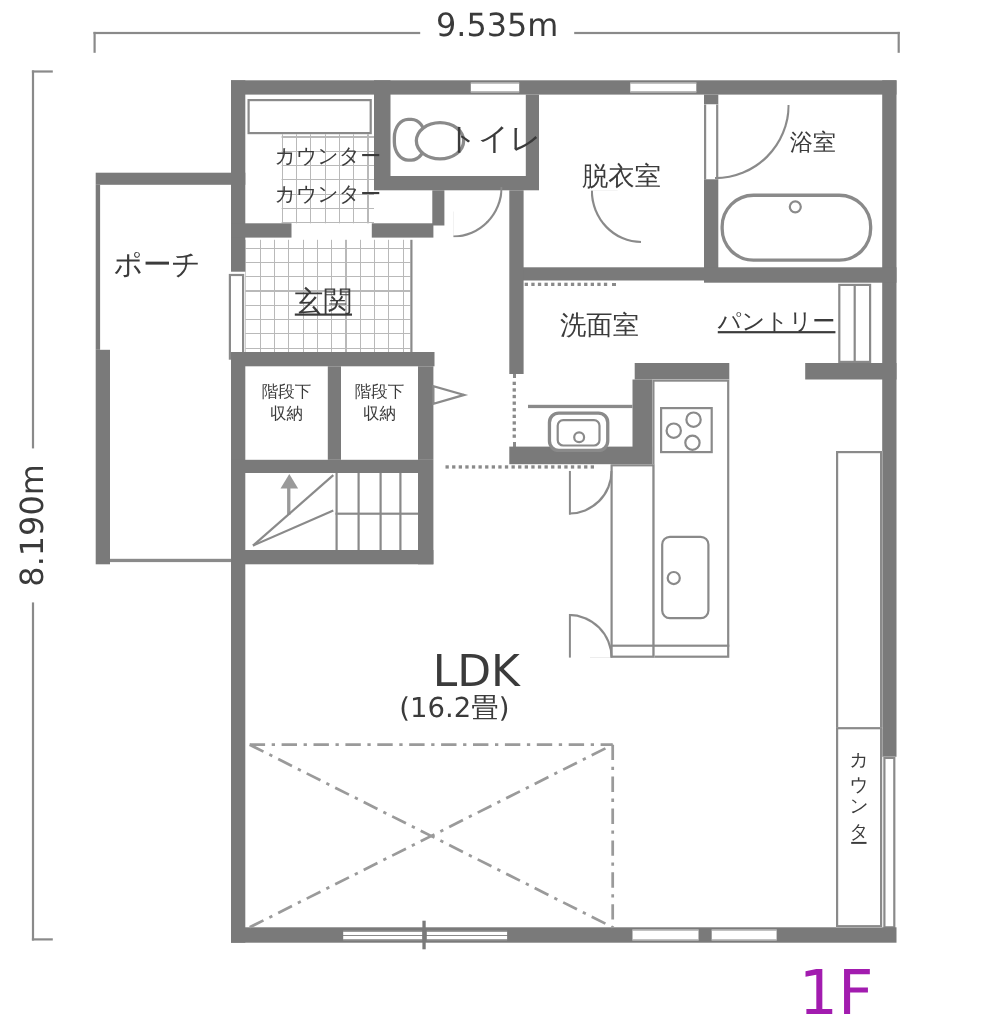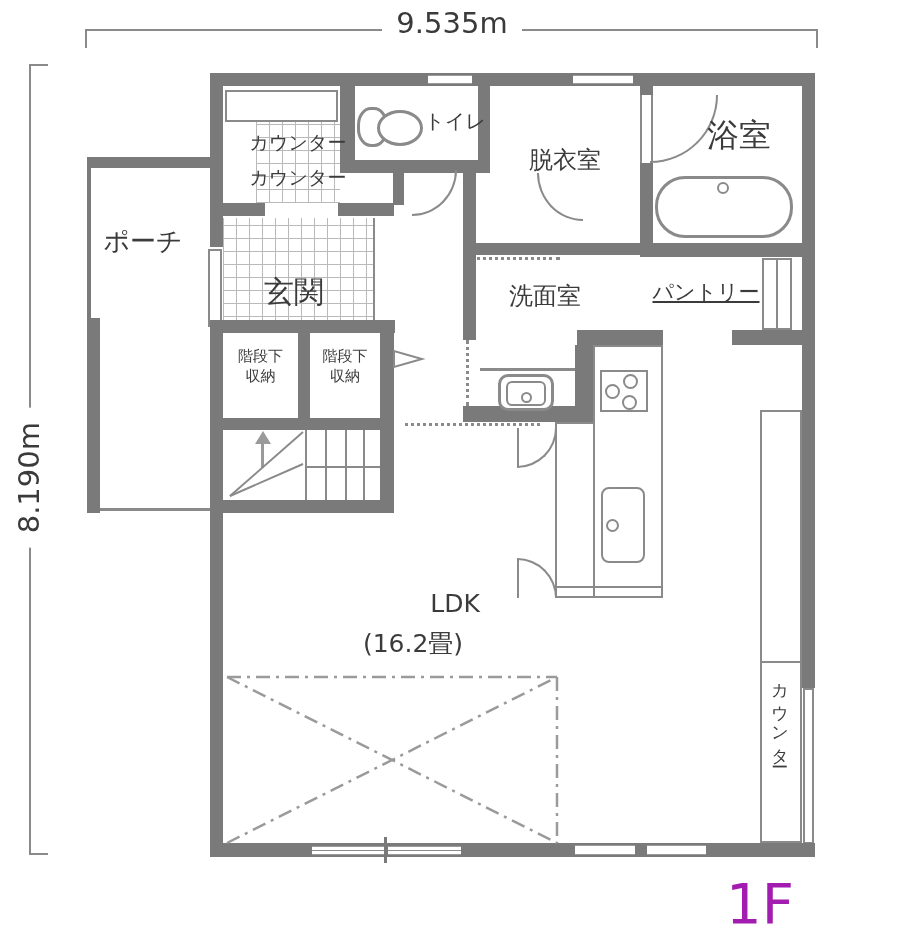--- a/index.html
+++ b/index.html
@@ -146,31 +146,31 @@
     <g stroke="#8a8a8a" stroke-width="2" fill="none">
       <line x1="230" y1="496" x2="303" y2="432"></line>
       <line x1="230" y1="496" x2="303" y2="464"></line>
     </g>
     <polygon points="394,351 394,367 422,359" fill="#fff" stroke="#8a8a8a" stroke-width="2"></polygon>
   </svg>
 
   <div class="lbl" style="left:83px;top:227px;width:120px;font-size:26px;">ポーチ</div>
   <div class="lbl" style="left:248px;top:132px;width:100px;font-size:19px;">カウンター</div>
   <div class="lbl" style="left:248px;top:167px;width:100px;font-size:19px;">カウンター</div>
-  <div class="lbl" style="left:406px;top:111px;width:80px;font-size:20px;text-align:right;">トイレ</div>
+  <div class="lbl" style="left:406px;top:111px;width:80px;font-size:28px;text-align:right;">トイレ</div>
   <div class="lbl" style="left:505px;top:148px;width:120px;font-size:24px;">脱衣室</div>
-  <div class="lbl" style="left:689px;top:118px;width:100px;font-size:32px;">浴室</div>
-  <div class="lbl" style="left:244px;top:276px;width:100px;font-size:30px;">玄関</div>
+  <div class="lbl" style="left:689px;top:118px;width:100px;font-size:21px;">浴室</div>
+  <div class="lbl" style="left:244px;top:261px;width:100px;font-size:26px;text-decoration:underline;">玄関</div>
   <div class="lbl" style="left:485px;top:284px;width:120px;font-size:24px;">洗面室</div>
   <div class="lbl" style="left:651px;top:281px;width:110px;font-size:21px;text-decoration:underline;">パントリー</div>
   <div class="lbl" style="left:224px;top:346px;width:73px;font-size:15px;line-height:1.35;">
     <span>階段下</span><br>
     <span>収納</span>
   </div>
   <div class="lbl" style="left:310px;top:346px;width:70px;font-size:15px;line-height:1.35;">
     <span>階段下</span><br>
     <span>収納</span>
   </div>
-  <div class="lbl" style="left:395px;top:590px;width:120px;font-size:25px;">LDK</div>
+  <div class="lbl" style="left:373px;top:590px;width:120px;font-size:40px;">LDK</div>
   <div class="lbl" style="left:343px;top:630px;width:140px;font-size:25px;">(16.2畳)</div>
   <div class="lbl vtext" style="left:771px;top:672px;font-size:17px;letter-spacing:2px;">カウンター</div>
   <div class="lbl" style="left:700px;top:874px;width:120px;font-size:56px;color:#a21caf;">1F</div>
 </div>
 
 </body></html>

